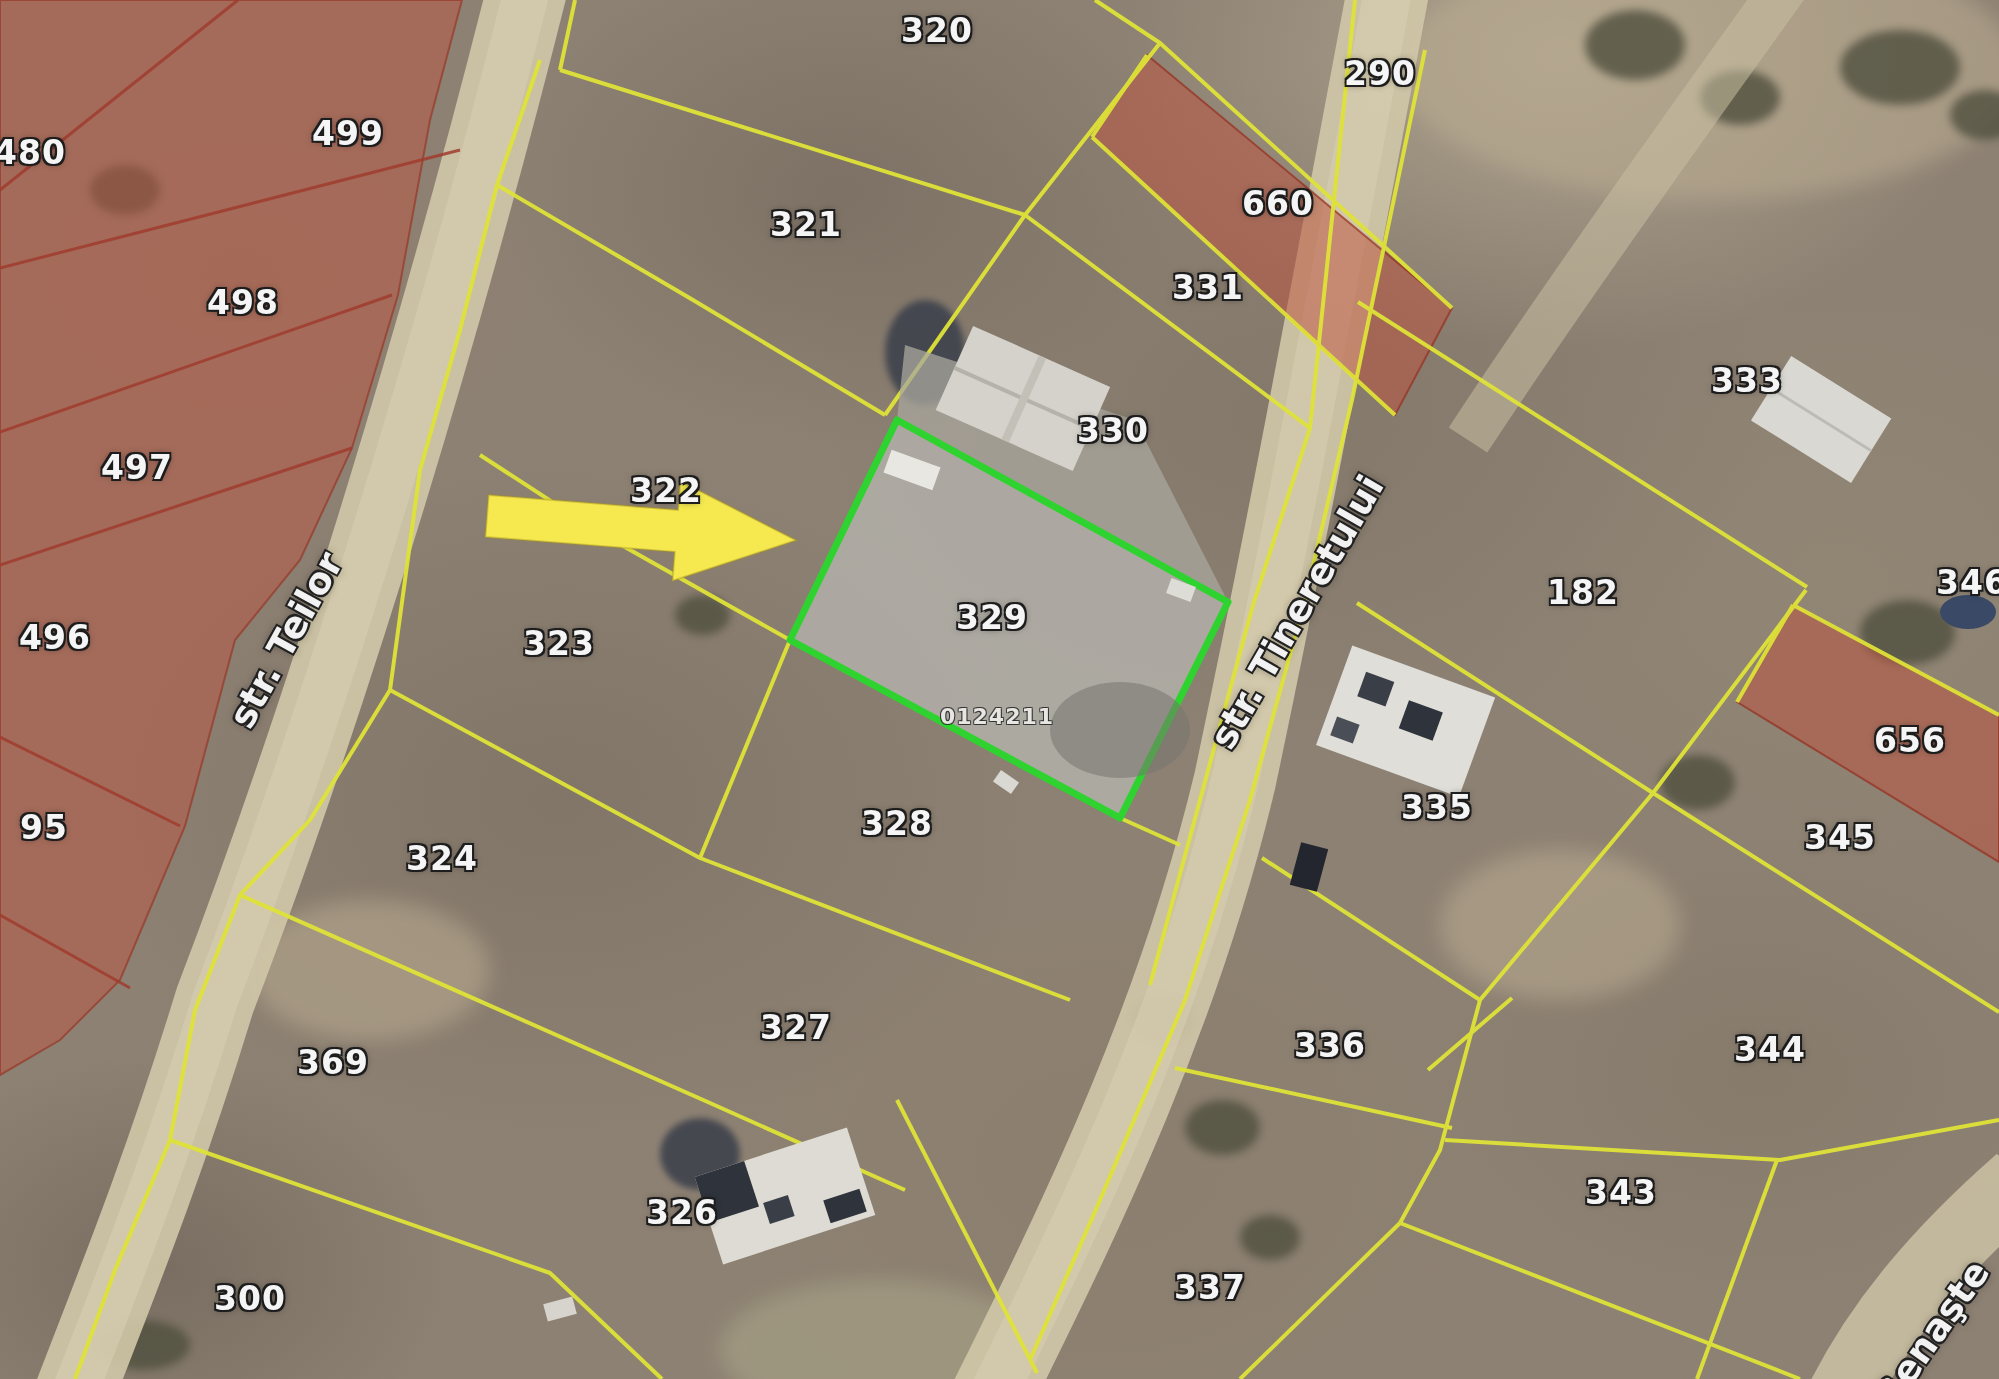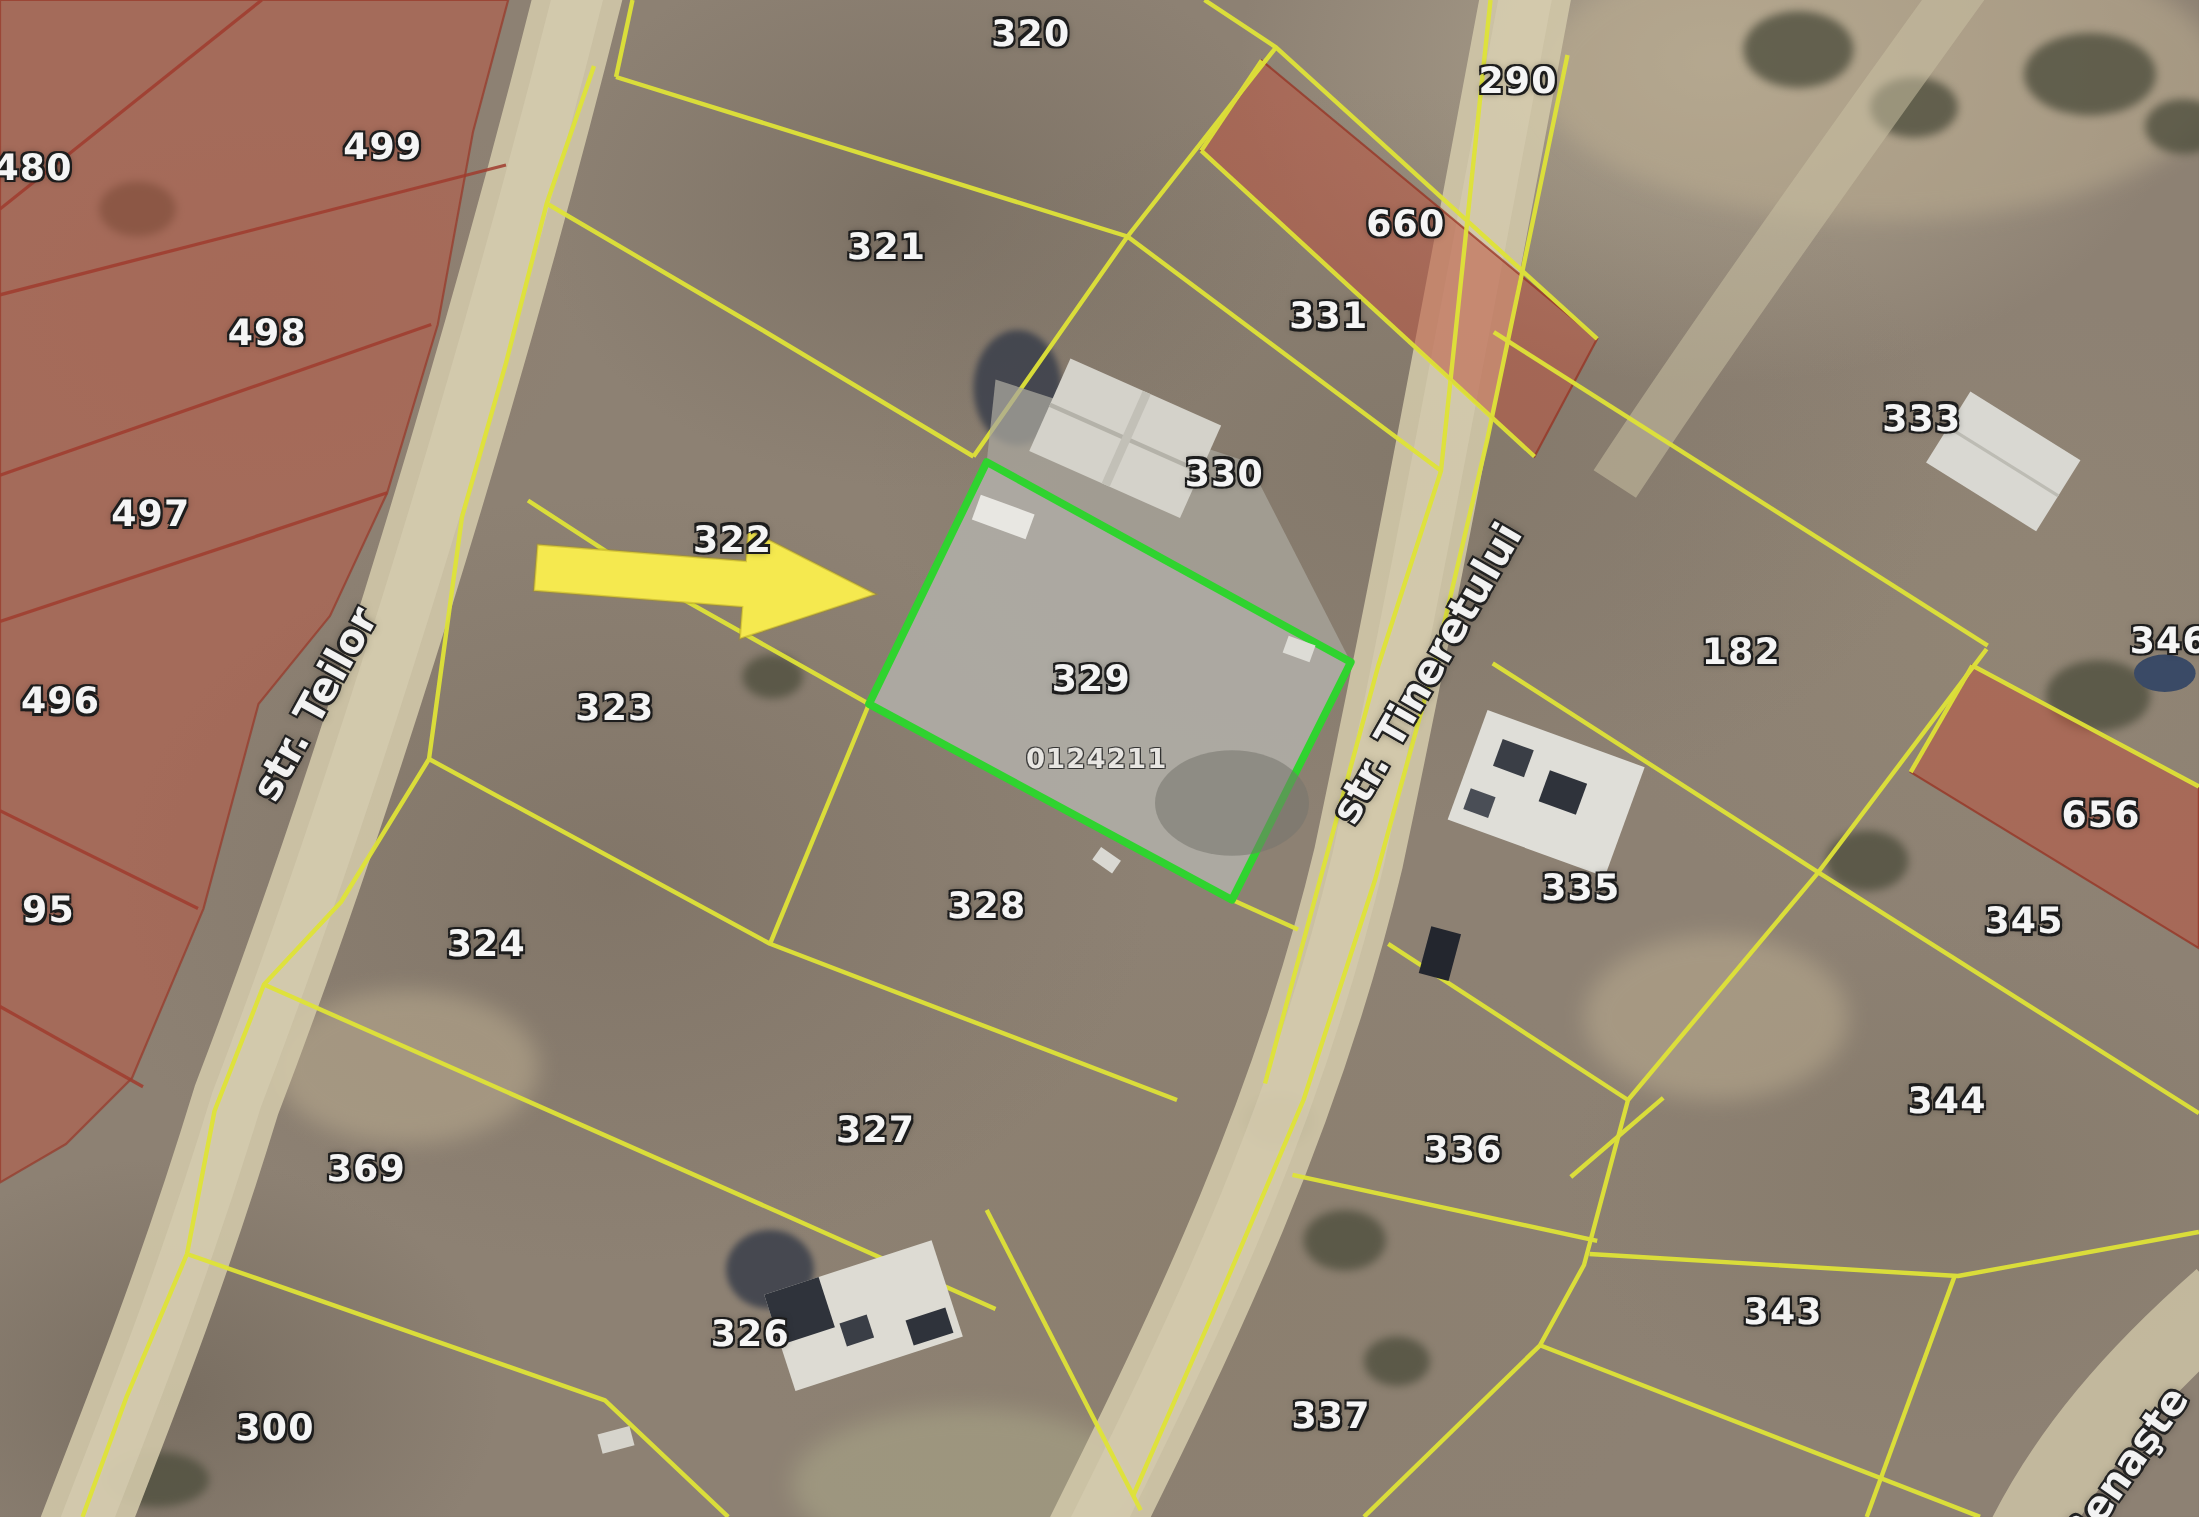--- a/index.html
+++ b/index.html
@@ -20,22 +20,22 @@
   .blob{position:absolute;border-radius:50%;filter:blur(4px);}
   .tree{background:#50503f;opacity:.8;}
   .shadowb{background:#3a3f4b;opacity:.85;}
   .pale{background:#bbac90;opacity:.55;filter:blur(10px);}
   .palegreen{background:#aeab8b;opacity:.5;filter:blur(10px);}
   .parcel-label{position:absolute;transform:translate(-50%,-50%);
      color:#f5f5f5;font-size:33px;font-weight:bold;letter-spacing:1px;white-space:nowrap;
      text-shadow:-2px -2px 0 #1d1d1d,2px -2px 0 #1d1d1d,-2px 2px 0 #1d1d1d,2px 2px 0 #1d1d1d,0 0 7px rgba(0,0,0,.55);}
   .street-label{position:absolute;color:#f2f2f2;font-size:37px;font-weight:bold;white-space:nowrap;
      text-shadow:-2px -2px 0 #222,2px -2px 0 #222,-2px 2px 0 #222,2px 2px 0 #222,0 0 8px rgba(0,0,0,.5);}
-  #cadastral-code{position:absolute;left:997px;top:690px;transform:translate(-50%,-50%);
-     color:#eceae6;font-size:25px;font-weight:bold;letter-spacing:1px;opacity:.95;
+  #cadastral-code{position:absolute;left:997px;top:716px;transform:translate(-50%,-50%);
+     color:#eceae6;font-size:22px;font-weight:bold;letter-spacing:1px;opacity:.95;
      text-shadow:-1px -1px 0 rgba(40,40,40,.8),1px -1px 0 rgba(40,40,40,.8),-1px 1px 0 rgba(40,40,40,.8),1px 1px 0 rgba(40,40,40,.8);}
 </style>
 </head>
 <body>
 
 <div id="map">
 
   <div class="blob pale" style="left:1400px;top:-60px;width:620px;height:260px;"></div>
   <div class="blob pale" style="left:250px;top:900px;width:240px;height:140px;"></div>
   <div class="blob palegreen" style="left:720px;top:1280px;width:320px;height:140px;"></div>
@@ -169,21 +169,21 @@
       <div class="parcel-label" style="left: 1113px; top: 430px;">330</div>
       <div class="parcel-label" style="left: 1208px; top: 287px;">331</div>
       <div class="parcel-label" style="left: 1380px; top: 73px;">290</div>
       <div class="parcel-label" style="left: 1278px; top: 203px;">660</div>
       <div class="parcel-label" style="left: 1747px; top: 380px;">333</div>
       <div class="parcel-label" style="left: 1583px; top: 592px;">182</div>
       <div class="parcel-label" style="left: 1437px; top: 807px;">335</div>
       <div class="parcel-label" style="left: 1330px; top: 1045px;">336</div>
       <div class="parcel-label" style="left: 1210px; top: 1287px;">337</div>
       <div class="parcel-label" style="left: 1621px; top: 1192px;">343</div>
-      <div class="parcel-label" style="left: 1770px; top: 1000px; text-align: center;">344</div>
+      <div class="parcel-label" style="left: 1770px; top: 1049px; text-align: center;">344</div>
       <div class="parcel-label" style="left: 1840px; top: 837px;">345</div>
       <div class="parcel-label" style="left: 1972px; top: 582px;">346</div>
       <div class="parcel-label" style="left: 1910px; top: 740px;">656</div>
       <div class="street-label" style="left: 286px; top: 640px; transform: translate(-50%, -50%) rotate(-61deg);">str. Teilor</div>
       <div class="street-label" style="left: 1297px; top: 612px; transform: translate(-50%, -50%) rotate(-60deg);">str. Tineretului</div>
       <div class="street-label" style="left: 1932px; top: 1334px; transform: translate(-50%, -50%) rotate(-55deg);">Renaşte</div>
     </div>
   <div id="cadastral-code">0124211</div>
 </div>
 

